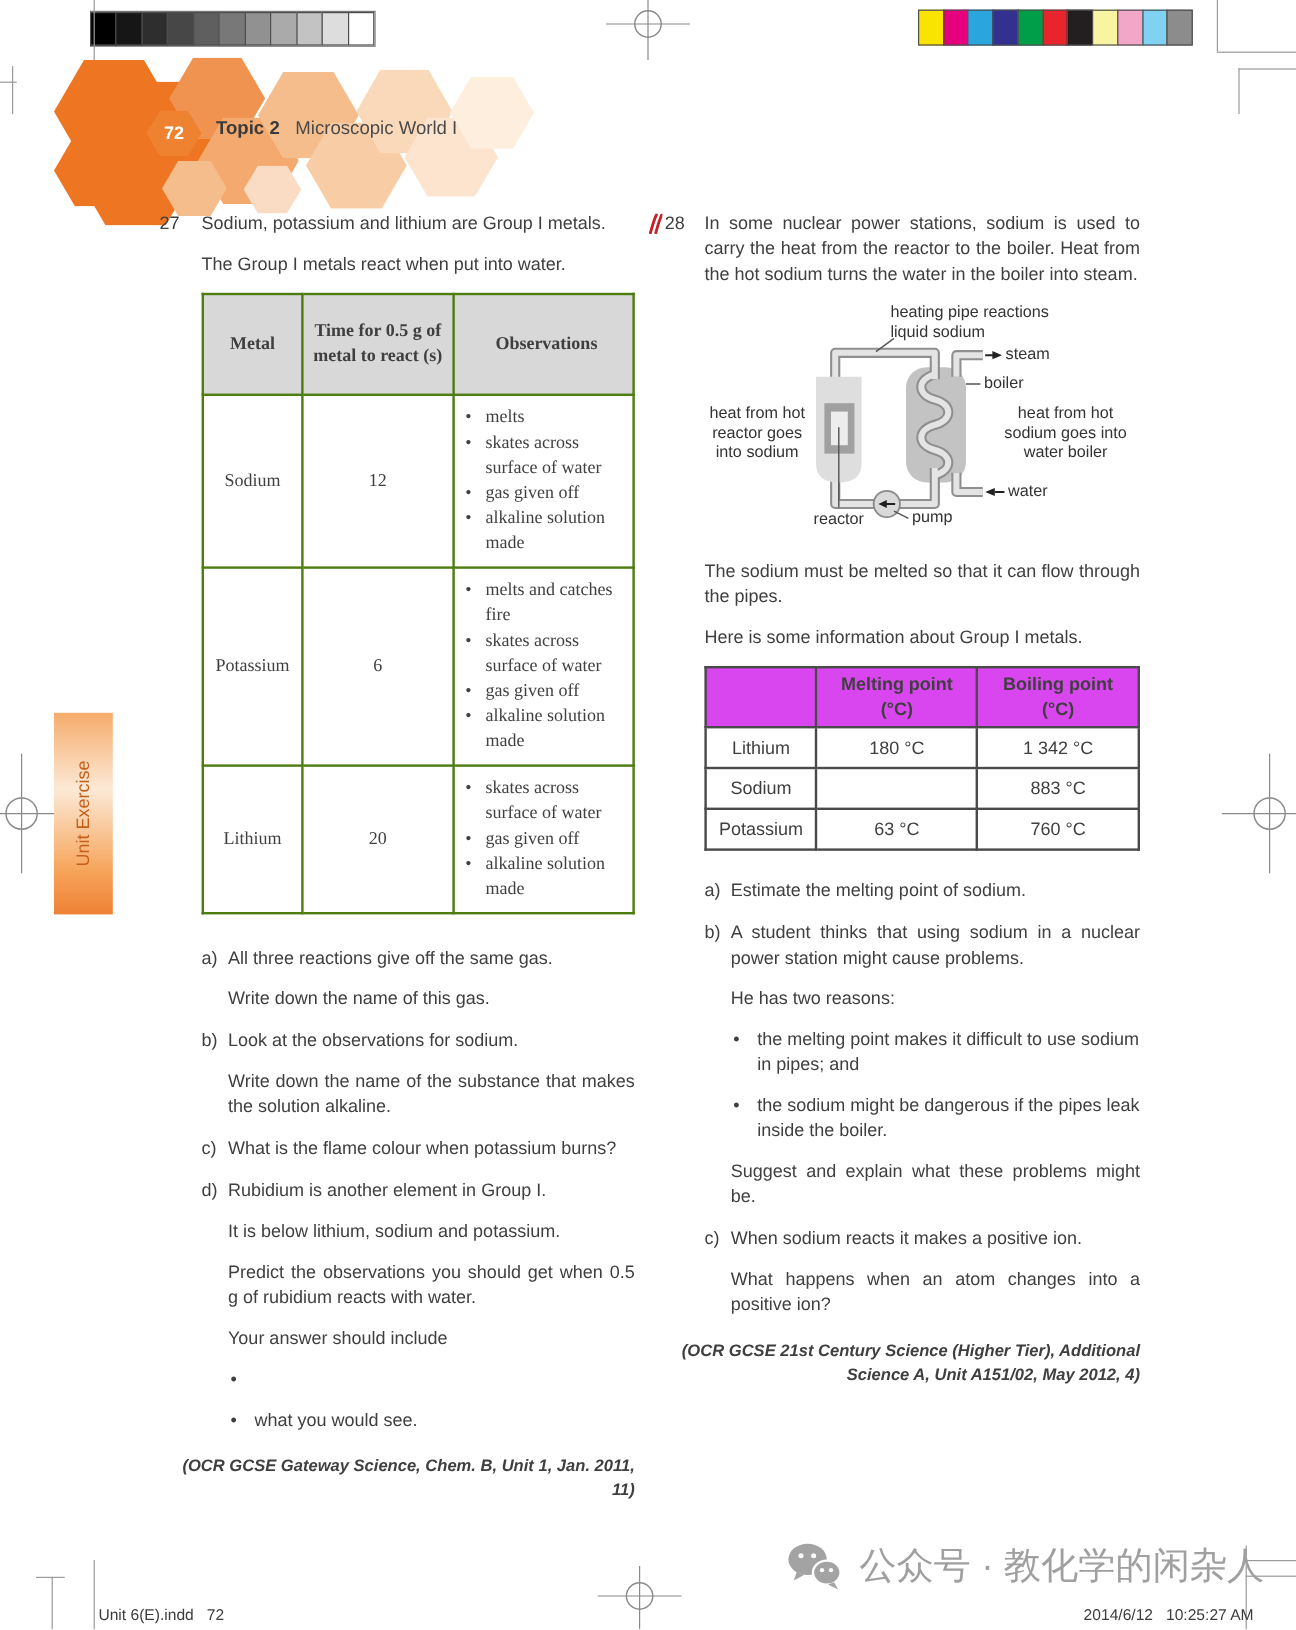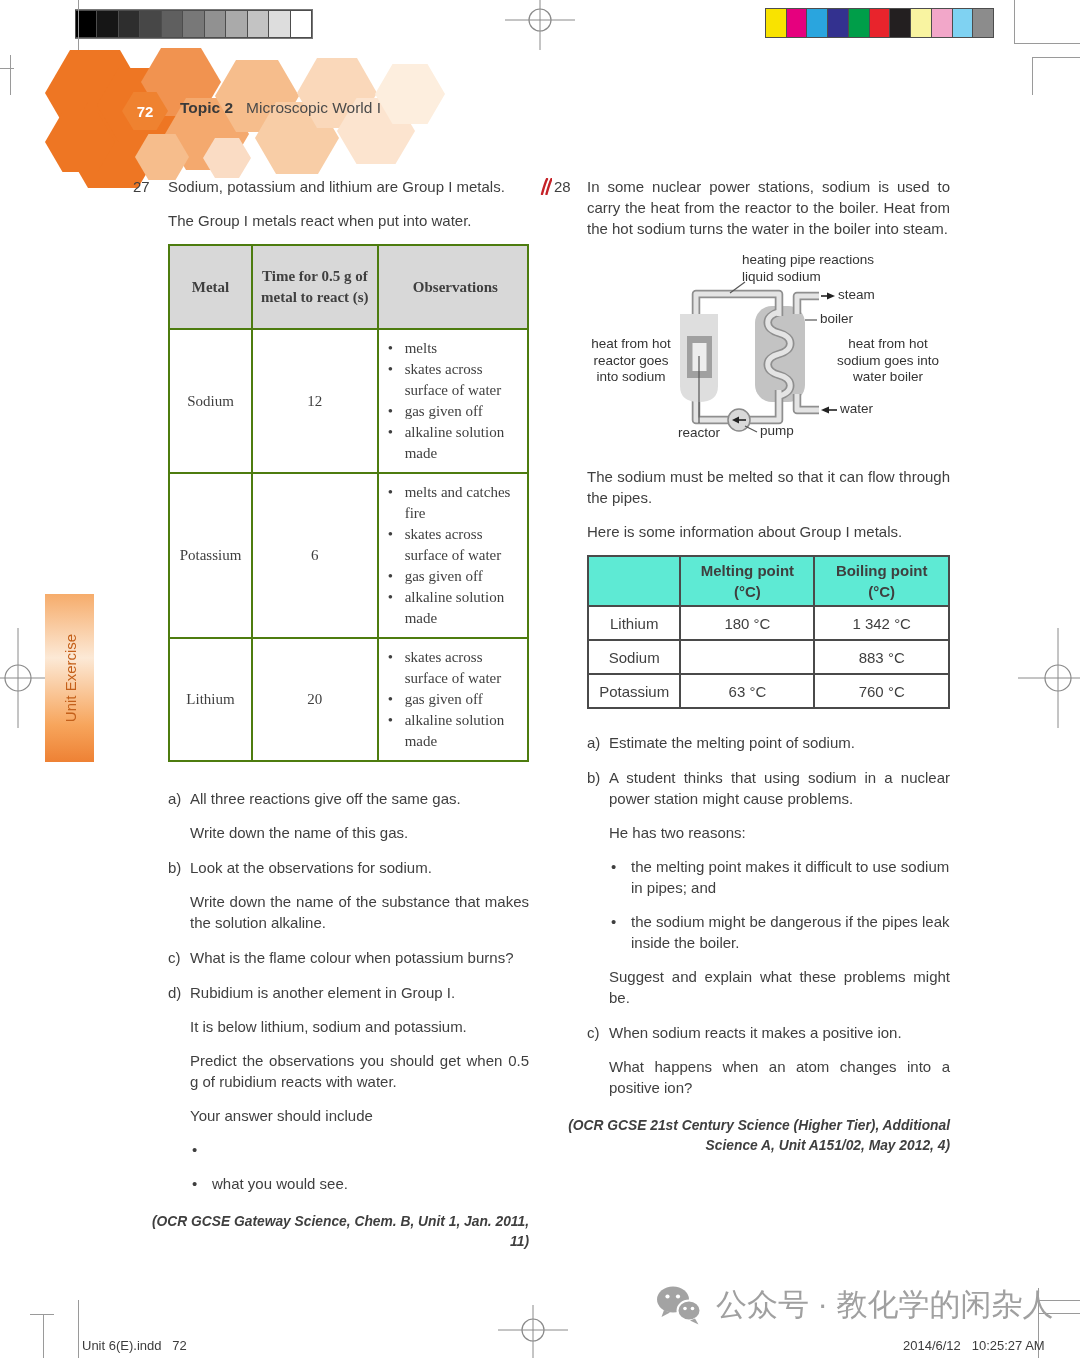--- a/index.html
+++ b/index.html
@@ -48,21 +48,21 @@
   .t27 th{background:#d8d8d8;font-weight:bold;text-align:center;padding:6px 5px;line-height:21px;}
   .t27 .c-metal{width:74px;text-align:center;}
   .t27 .c-time{width:127px;text-align:center;}
   .t27 .c-obs{width:144px;padding:8px 4px 8px 9px;}
   .obs{margin:0;padding:0;list-style:none;}
   .obs li{display:flex;line-height:21px;}
   .obs .dot{flex:none;width:17px;}
   
   .t28{margin:8px 0 23px 0;}
   .t28 th,.t28 td{border:2px solid #4a4a4a;font-size:15px;text-align:center;vertical-align:middle;padding:3px 6px;}
-  .t28 th{background:#5eead4;font-weight:bold;}
+  .t28 th{background:#d946ef;font-weight:bold;}
   .t28 .c-name{width:80px;}
   .t28 .c-melt{width:133px;}
   .t28 .c-boil{width:134px;}
   .t28 td{height:26px;}
   
   .diagram{position:relative;width:360px;height:201px;margin:12px 0 13px 0;}
   .dsvg{position:absolute;left:0;top:0;}
   .dlabel{position:absolute;font-size:13.5px;line-height:16.5px;color:#333;white-space:pre-line;}
   .d-heating{left:155px;top:0px;width:165px;}
   .d-steam{left:251px;top:35px;}

